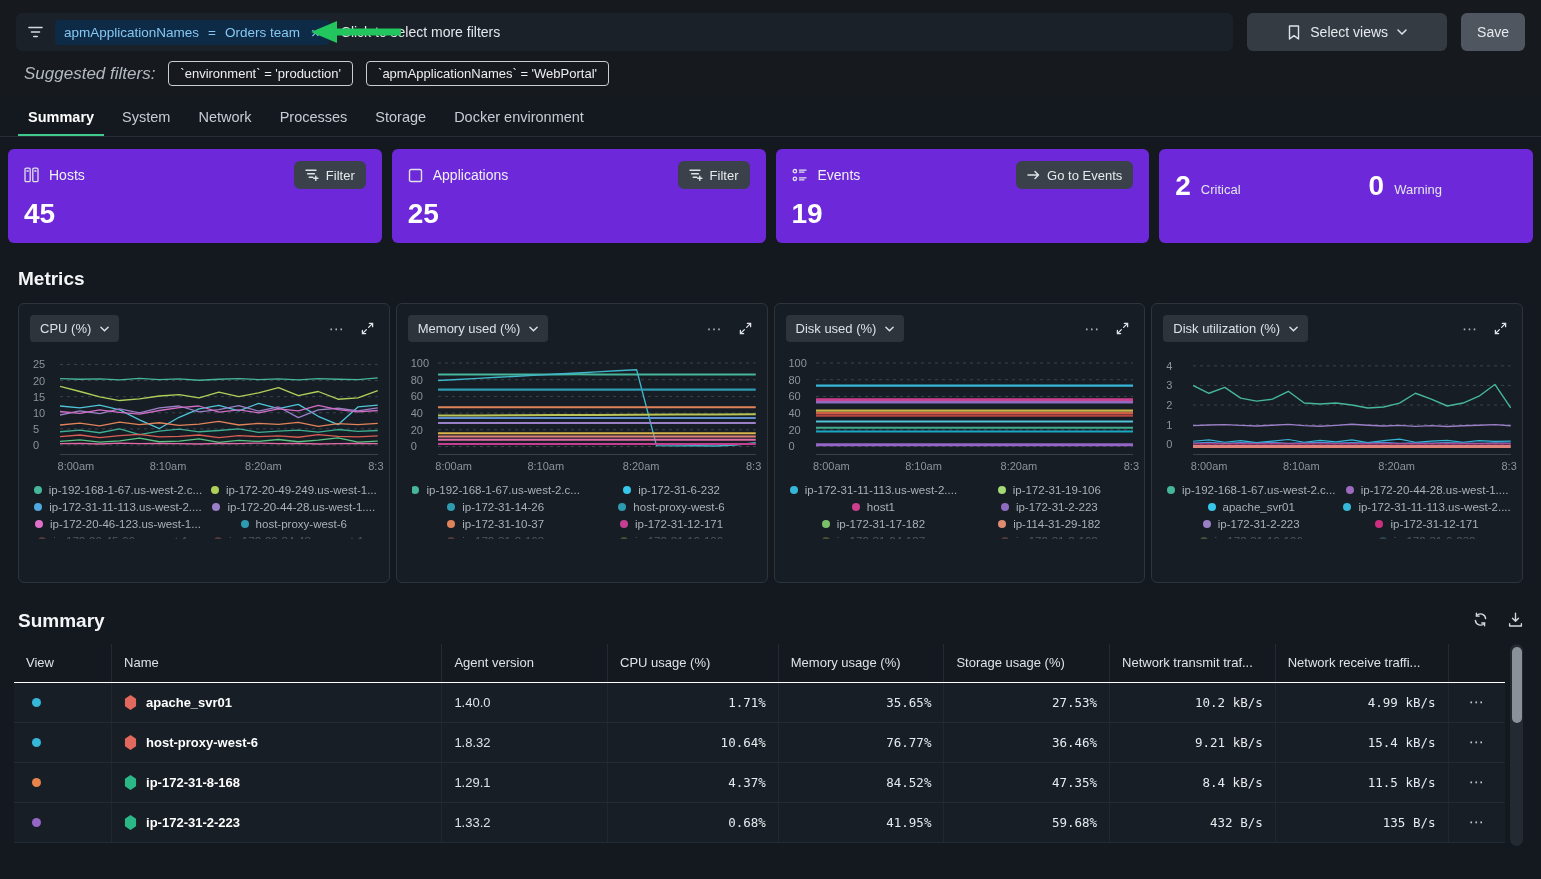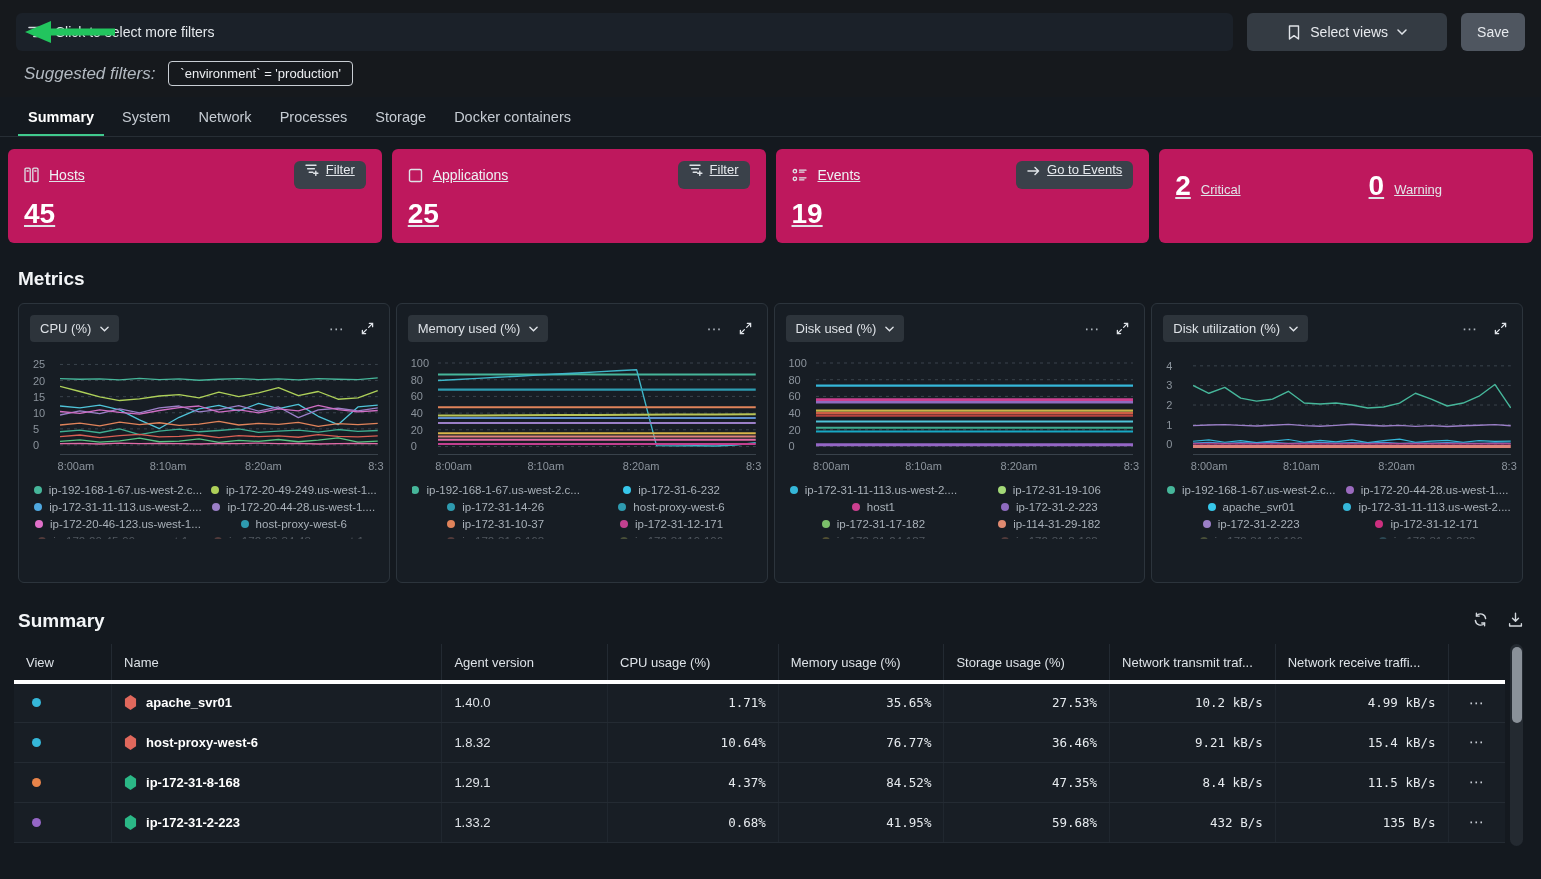--- a/index.html
+++ b/index.html
@@ -34,25 +34,25 @@
     font-size:13px; white-space:nowrap; cursor:pointer; }
 
   
   .tabs { display:flex; gap:8px; padding:0 18px; border-bottom:1px solid #272e35; }
   .tab { padding:12px 10px 9px; font-size:14.5px; color:#c6ccd3; cursor:pointer;
     border-bottom:2px solid transparent; }
   .tab.active { color:#fff; font-weight:700; border-bottom-color:#40c98d; }
 
   
   .kpis { display:flex; gap:10px; padding:12px 8px 0; }
-  .kpi { flex:1; height:94px; background:#be185d; border-radius:6px; padding:12px 16px;text-decoration:underline; }
+  .kpi { flex:1; height:94px; background:#6d28d9; border-radius:6px; padding:12px 16px; }
   .kpi-head { display:flex; align-items:center; gap:10px; }
   .kpi-title { font-size:14px; color:#eef1f4; }
   .kpi-action { margin-left:auto; background:#3a414a; border:none; border-radius:6px; height:28px;
-    padding:12px 11px; font-size:13px; color:#e7eaee; display:inline-flex; align-items:flex-end; gap:7px;
+    padding:12px 11px; font-size:13px; color:#e7eaee; display:inline-flex; align-items:center; gap:7px;
     font-family:inherit; cursor:pointer; white-space:nowrap; }
   .kpi-value { font-size:28px; font-weight:700; color:#fff; margin-top:11px; line-height:1; }
   .kpi-values { display:flex; margin-top:11px; align-items:center; }
   .pair { display:flex; align-items:center; gap:10px; }
   .pair + .pair { margin-left:128px; }
   .pair .kpi-value { margin-top:0; }
   .pair-label { font-size:13px; color:#e2e6ea; margin-top:6px; }
   .icon { color:#dfe3e8; display:flex; flex:none; }
 
   
@@ -82,21 +82,21 @@
   .legend .it.faded { opacity:.38; }
 
   
   .summary-head { display:flex; align-items:baseline; gap:14px; padding:0 18px; margin-top:27px; }
   .summary-sub { font-size:13.5px; color:#cfd4da; }
   .summary-actions { margin-left:auto; display:flex; gap:20px; color:#d3d8dd; align-items:center; }
   .summary-actions .abtn { background:none; border:none; color:inherit; padding:0; cursor:pointer; }
   .table-wrap { margin:12px 18px 0 14px; position:relative; padding-right:18px; }
   table { width:100%; border-collapse:collapse; table-layout:fixed; }
   th { text-align:left; font-weight:400; font-size:13px; color:#dde2e7; height:38px; padding:0 12px;
-    border-bottom:4px solid #ffffff; border-left:1px solid #232a32; cursor:pointer; }
+    border-bottom:1px solid #ffffff; border-left:1px solid #232a32; cursor:pointer; }
   th:first-child { border-left:none; }
   td { height:40px; padding:0 12px; font-size:13px; border-bottom:1px solid #242b33;
     border-left:1px solid #20272f; background:#181e25; vertical-align:middle; }
   td:first-child { border-left:none; }
   td.num { font-family:"DejaVu Sans Mono", monospace; font-size:12.5px; text-align:right; color:#e6eaee; }
   .view-dot { width:9px; height:9px; border-radius:50%; display:inline-block; margin-left:6px; cursor:pointer; }
   .name-cell { display:flex; align-items:center; gap:9px; }
   .name-cell .nm { font-weight:700; color:#fff; cursor:pointer; }
   td.actions { text-align:center; color:#c6ccd3; font-size:15px; letter-spacing:1px; cursor:pointer; }
   .vscroll { position:absolute; right:0; top:0; bottom:-3px; width:13px; background:#242a31; border-radius:7px; }
@@ -106,20 +106,26 @@
 <body>
 
 <div class="topbar">
   <div class="filter-row">
     <div class="query-bar">
       <span class="filter-glyph">
         <svg width="15" height="12" viewBox="0 0 15 12" fill="none" stroke="currentColor" stroke-width="1.6" stroke-linecap="round">
             <path d="M1 1.5h13M3.5 6h8M5.8 10.5h3.4"></path>
           </svg>
       </span>
+      <span class="chip">
+        <span>apmApplicationNames</span>
+        <span class="op">=</span>
+        <span>Orders team</span>
+        <span class="chip-close">×</span>
+      </span>
       <div class="hint-area">
         <span class="hint">Click to select more filters</span>
         <span class="green-arrow">
           <svg width="92" height="26" viewBox="0 0 92 26">
               <polygon points="0,13 26,2 26,24" fill="#22c55e"></polygon>
               <rect x="24" y="9.5" width="66" height="7" fill="#22c55e"></rect>
             </svg>
         </span>
       </div>
     </div>
@@ -135,31 +141,32 @@
             <path d="M1 1l4 4 4-4"></path>
           </svg>
       </span>
     </button>
     <button class="btn save">Save</button>
   </div>
   <div class="suggested-row">
     <span class="suggested-label">Suggested filters:</span>
     <span id="suggested-chips" style="display:flex;gap:13px;">
         <span class="schip">`environment` = 'production'</span>
+        <span class="schip">`apmApplicationNames` = 'WebPortal'</span>
       </span>
   </div>
 </div>
 
 <nav class="tabs" id="tab-bar">
     <div class="tab active">Summary</div>
     <div class="tab">System</div>
     <div class="tab">Network</div>
     <div class="tab">Processes</div>
     <div class="tab">Storage</div>
-    <div class="tab">Docker containers</div>
+    <div class="tab">Docker environment</div>
   </nav>
 
 <section class="kpis">
   <div class="kpi">
     <div class="kpi-head">
       <span class="icon">
         <svg width="15" height="16" viewBox="0 0 15 16" fill="none" stroke="currentColor" stroke-width="1.3">
             <rect x="1" y="1.2" width="5.2" height="13.4" rx="1.2"></rect>
             <rect x="8.8" y="1.2" width="5.2" height="13.4" rx="1.2"></rect>
             <path d="M2.5 4h2.2M10.3 4h2.2"></path>

